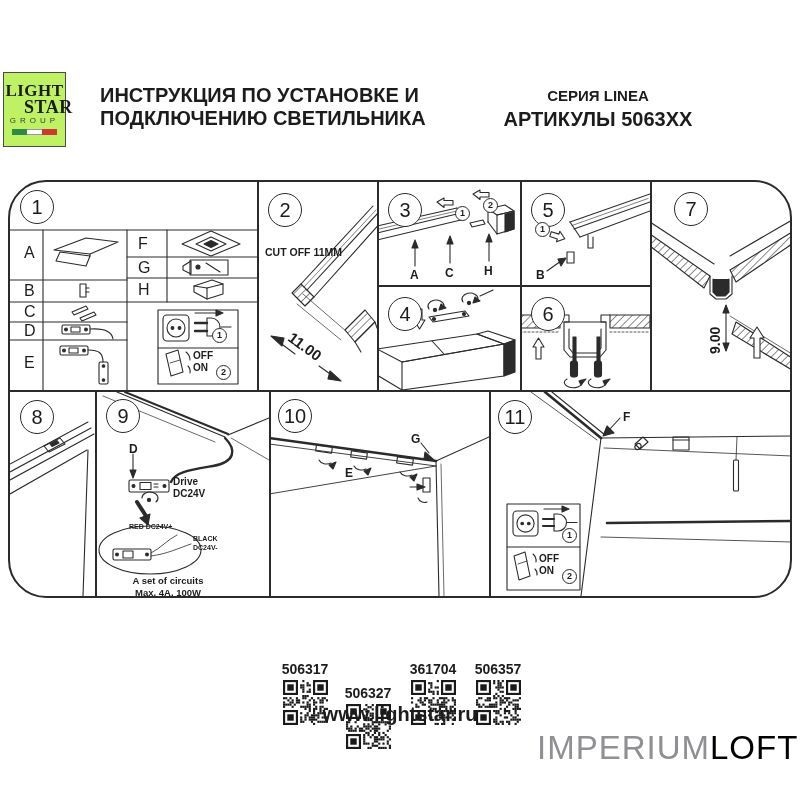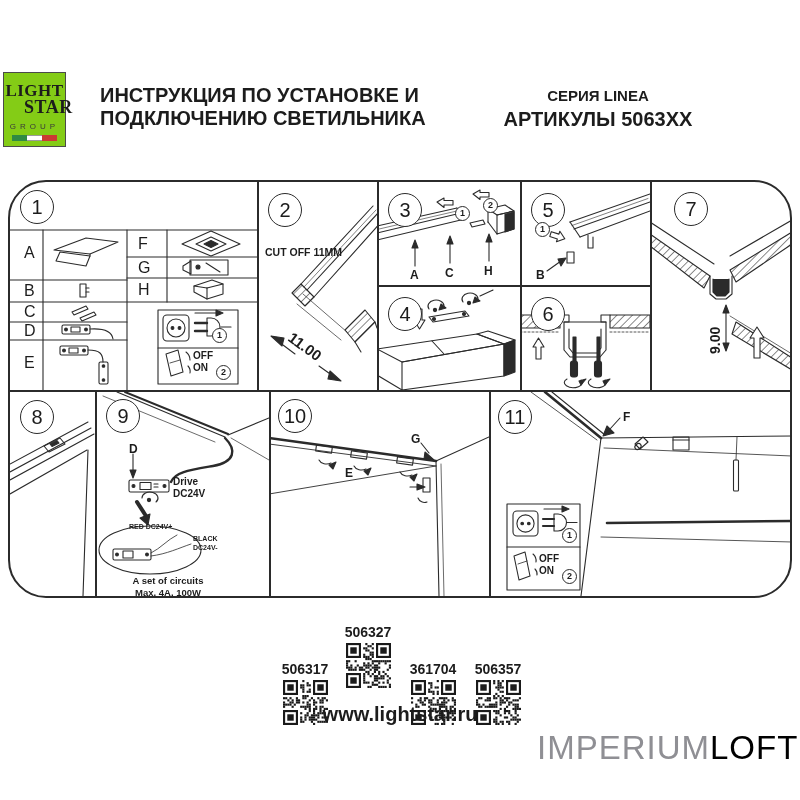--- a/index.html
+++ b/index.html
@@ -1,23 +1,23 @@
 <!DOCTYPE html>
 <html><head>
 <meta charset="utf-8">
 <style>
   html,body{margin:0;padding:0;background:#fff;}
   .page{position:relative;width:800px;height:800px;background:#fff;overflow:hidden;
         font-family:"Liberation Sans",sans-serif;color:#1c1c1c;}
   
   .logo{position:absolute;left:3px;top:72px;width:63px;height:75px;border:1px solid #4a4a4a;
-        background:#84cc16;text-align:center;box-sizing:border-box;}
+        background:#bef264;text-align:center;box-sizing:border-box;}
   .logo .l1{font-family:"Liberation Serif",serif;font-weight:bold;font-size:17px;line-height:17px;margin-top:9px;letter-spacing:.5px;}
   .logo .l2{font-family:"Liberation Serif",serif;font-weight:bold;font-size:18px;line-height:17px;letter-spacing:.5px;margin-left:20px;}
-  .logo .l3{font-size:8px;letter-spacing:4px;margin-top:6px;color:#3a3a3a;}
+  .logo .l3{font-size:8px;letter-spacing:4px;margin-top:0;color:#3a3a3a;}
   .flag{display:flex;width:46px;height:6px;margin:4px auto 0 auto;}
   .flag i{flex:1;display:block;}
   .flag .w{border-top:1px solid #9a9a9a;border-bottom:1px solid #9a9a9a;box-sizing:border-box;background:#fff;}
   .title{position:absolute;left:100px;top:84px;width:360px;font-weight:bold;font-size:20px;line-height:23px;}
   .series{position:absolute;left:480px;top:87px;width:236px;text-align:center;font-weight:bold;font-size:15px;}
   .articles{position:absolute;left:480px;top:108px;width:236px;text-align:center;font-weight:bold;font-size:20px;}
   
   .frame{position:absolute;left:8px;top:180px;width:784px;height:418px;border:2px solid #2b2b2b;
          border-radius:38px;box-sizing:border-box;}
   .vd,.hd{position:absolute;background:#2b2b2b;}
@@ -624,21 +624,21 @@
           <rect x="2.142857142857143" y="2.142857142857143" width="10.714285714285714" height="10.714285714285714" fill="#fff"></rect>
           <rect x="4.285714285714286" y="4.285714285714286" width="6.428571428571429" height="6.428571428571429" fill="#1a1a1a"></rect>
           <rect x="30" y="0" width="15" height="15" fill="#1a1a1a"></rect>
           <rect x="32.14285714285714" y="2.142857142857143" width="10.714285714285714" height="10.714285714285714" fill="#fff"></rect>
           <rect x="34.285714285714285" y="4.285714285714286" width="6.428571428571429" height="6.428571428571429" fill="#1a1a1a"></rect>
           <rect x="0" y="30" width="15" height="15" fill="#1a1a1a"></rect>
           <rect x="2.142857142857143" y="32.14285714285714" width="10.714285714285714" height="10.714285714285714" fill="#fff"></rect>
           <rect x="4.285714285714286" y="34.285714285714285" width="6.428571428571429" height="6.428571428571429" fill="#1a1a1a"></rect>
         </svg></div>
   </div>
-  <div class="qr-item" style="left:343px;top:589px">
+  <div class="qr-item" style="left:343px;top:650px">
     <div class="qr-num">506327</div>
     <div class="qr"><svg width="45" height="45" xmlns="http://www.w3.org/2000/svg">
           <rect x="19.285714285714285" y="0" width="2.142857142857143" height="2.142857142857143" fill="#1a1a1a"></rect>
           <rect x="25.714285714285715" y="0" width="2.142857142857143" height="2.142857142857143" fill="#1a1a1a"></rect>
           <rect x="21.428571428571427" y="2.142857142857143" width="2.142857142857143" height="2.142857142857143" fill="#1a1a1a"></rect>
           <rect x="23.57142857142857" y="2.142857142857143" width="2.142857142857143" height="2.142857142857143" fill="#1a1a1a"></rect>
           <rect x="17.142857142857142" y="4.285714285714286" width="2.142857142857143" height="2.142857142857143" fill="#1a1a1a"></rect>
           <rect x="19.285714285714285" y="4.285714285714286" width="2.142857142857143" height="2.142857142857143" fill="#1a1a1a"></rect>
           <rect x="25.714285714285715" y="4.285714285714286" width="2.142857142857143" height="2.142857142857143" fill="#1a1a1a"></rect>
           <rect x="19.285714285714285" y="6.428571428571429" width="2.142857142857143" height="2.142857142857143" fill="#1a1a1a"></rect>

